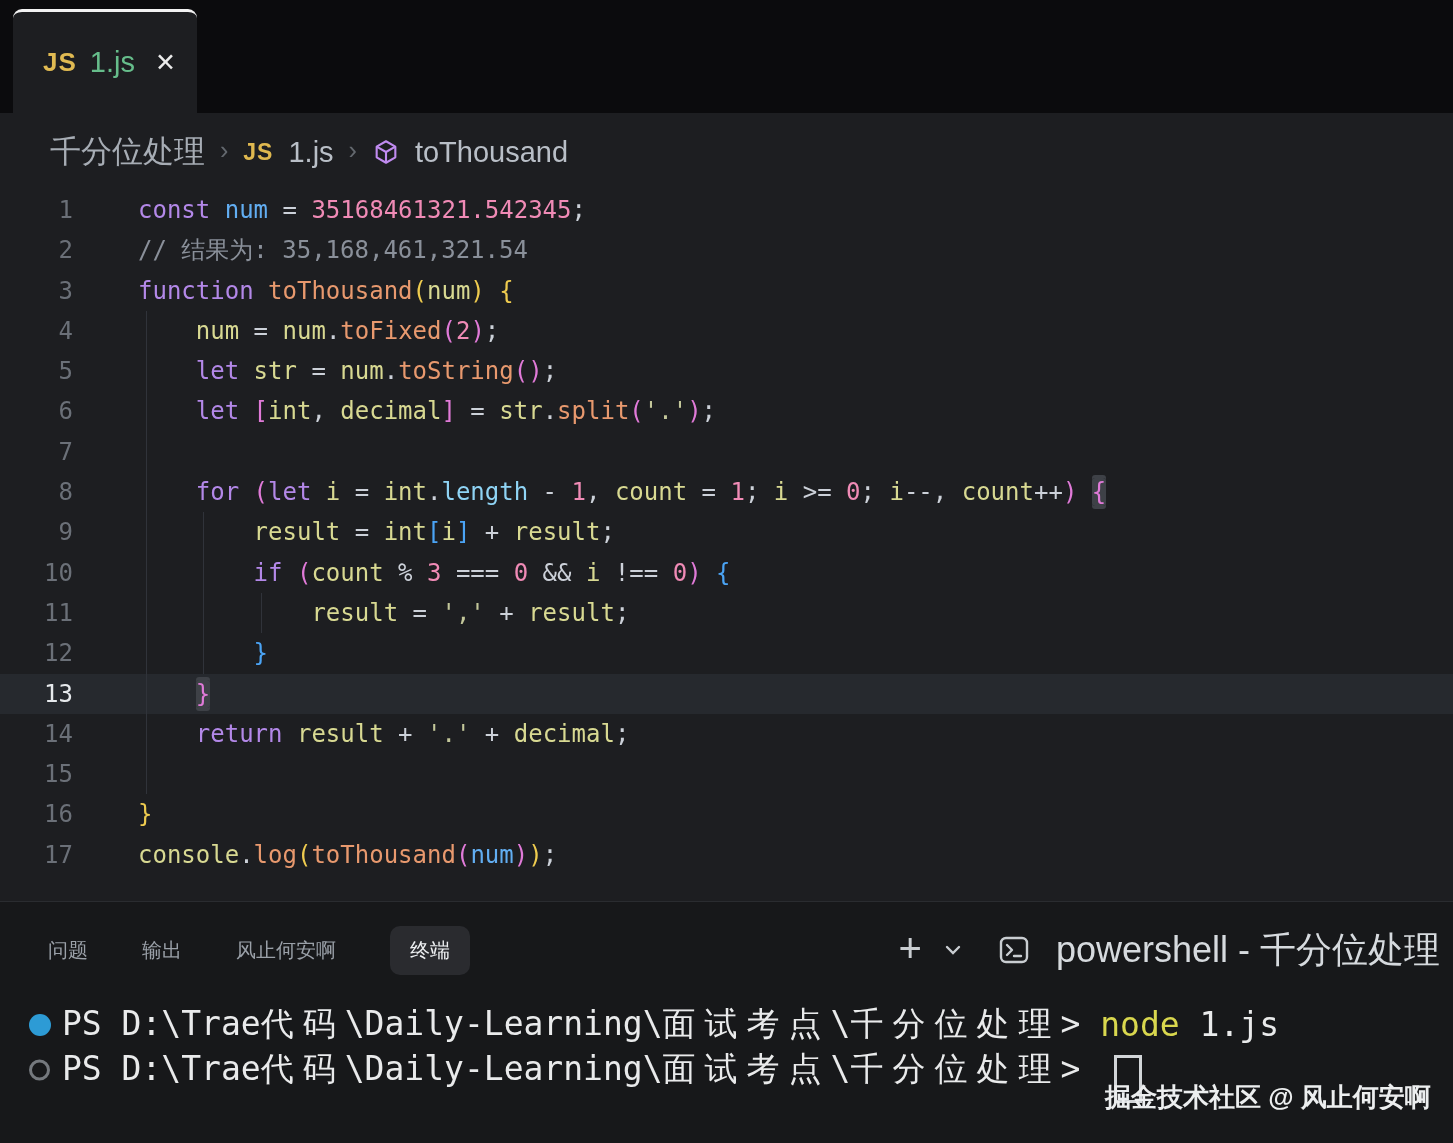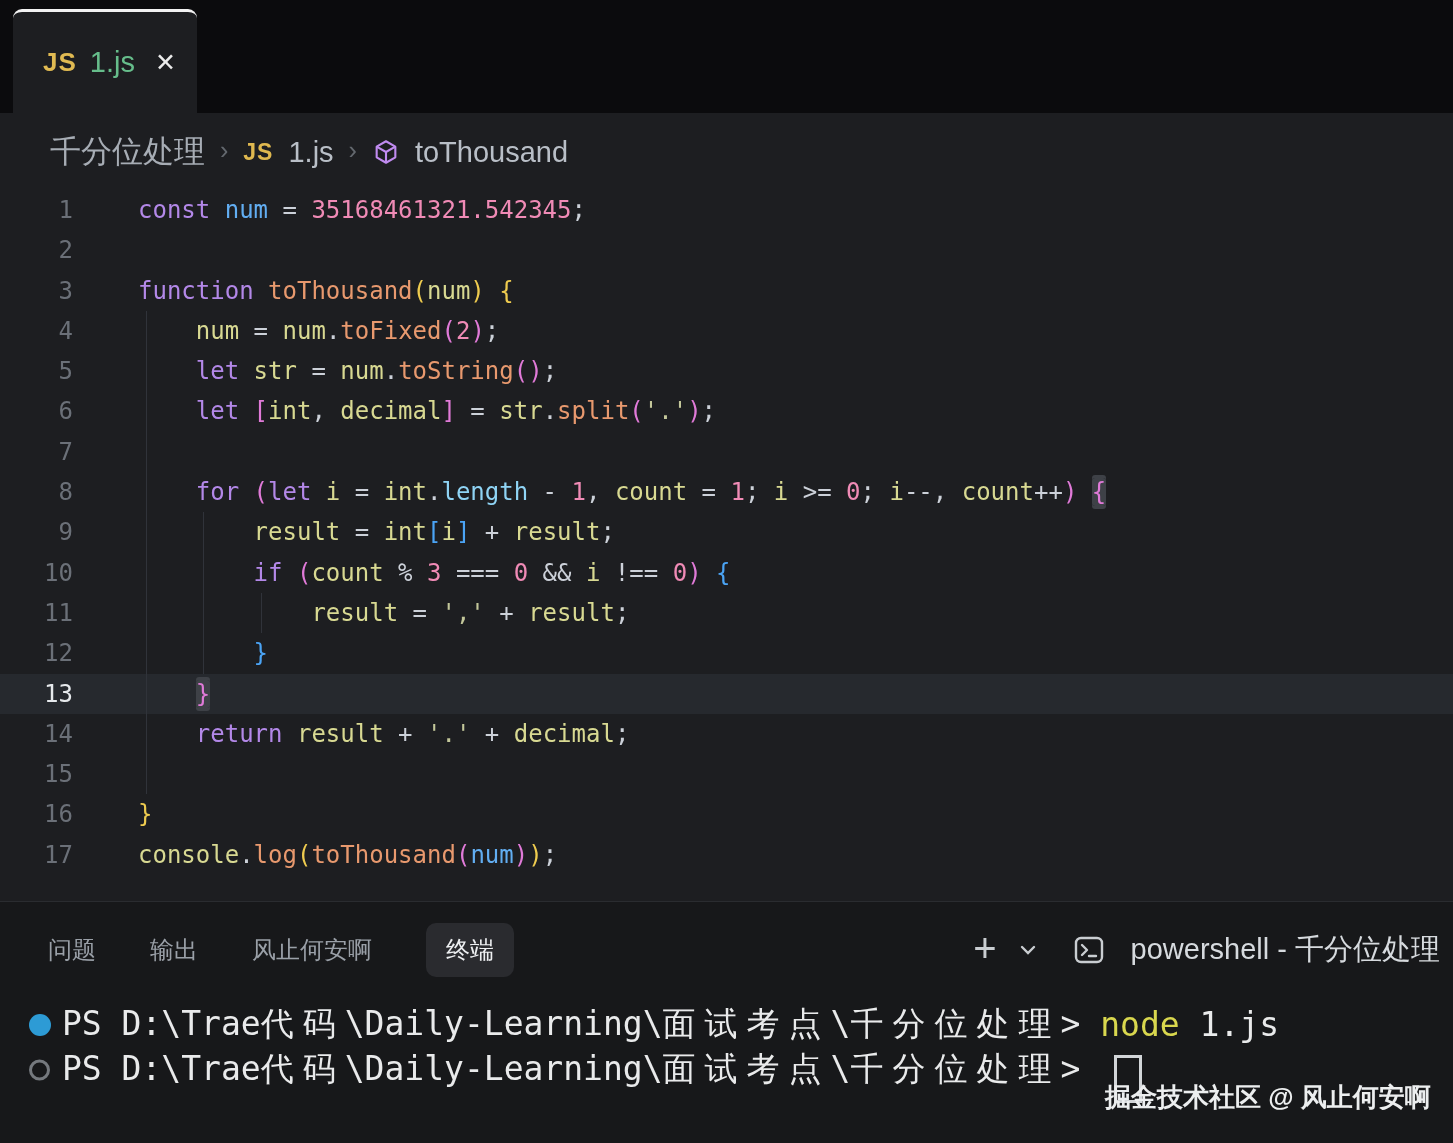--- a/index.html
+++ b/index.html
@@ -47,27 +47,27 @@
   .tk-b3{color:#4ba4f5;}
   .tk-prop{color:#8fd4f5;}
   .tk-match{background:#3e4147;border-radius:3px;box-shadow:0 -3px 0 #3e4147,0 3px 0 #3e4147;}
 
   
   .divider{position:absolute;left:0;top:901px;width:100%;height:1px;background:#2a2c30;}
   .panel{position:absolute;left:0;top:902px;width:100%;height:241px;background:#17181a;}
   .panelheader{position:absolute;left:0;top:6px;right:0;height:84px;display:flex;align-items:center;
                padding:0 13px 0 48px;box-sizing:border-box;}
   .ptabs{display:flex;align-items:center;gap:54px;}
-  .ptab{color:#9aa0a8;font-size:24px;cursor:pointer;}
+  .ptab{color:#9aa0a8;font-size:20px;cursor:pointer;}
   .ptab.active{color:#eef0f2;background:#2a2b2f;border-radius:10px;padding:11px 20px;}
   .pactions{margin-left:auto;display:flex;align-items:center;gap:22px;}
   .plus{color:#c9cdd1;font-size:40px;font-weight:300;line-height:1;padding-bottom:4px;cursor:pointer;}
   .chev{display:flex;align-items:center;cursor:pointer;}
   .termicon{display:flex;align-items:center;margin-left:14px;}
-  .session{color:#d6dade;font-size:29px;margin-left:4px;white-space:nowrap;text-align:right;}
+  .session{color:#d6dade;font-size:36px;margin-left:4px;white-space:nowrap;text-align:right;}
 
   
   .terminal{position:absolute;left:0;top:100px;right:0;
             font-family:"DejaVu Sans Mono","Liberation Mono",monospace;font-size:33px;}
   .trow{position:relative;height:45px;display:flex;align-items:center;padding-left:62px;white-space:pre;}
   .bullet{position:absolute;left:29px;top:50%;width:22px;height:22px;border-radius:50%;
           transform:translateY(-50%);}
   .bullet.solid{background:#2d9bd5;}
   .bullet.hollow{background:transparent;border:3px solid #75797e;box-sizing:border-box;width:21px;height:21px;}
   .tseg-white{color:#e9eaeb;}
@@ -100,21 +100,21 @@
     <span class="bc-cube">
       <svg width="28" height="28" viewBox="0 0 24 24" fill="none" stroke="#c08bf0" stroke-width="1.8" stroke-linejoin="round">
         <path d="M12 2.8 L20 7.4 L20 16.6 L12 21.2 L4 16.6 L4 7.4 Z"></path>
         <path d="M12 12 L12 21.2 M12 12 L20 7.4 M12 12 L4 7.4"></path>
       </svg>
     </span>
     <span class="bc-symbol">toThousand</span>
   </div>
   <div class="codelines">
       <div class="line"><span class="ln">1</span><span class="code"><span class="tk-kw">const </span><span class="tk-cvar">num</span><span class="tk-pun"> = </span><span class="tk-num">35168461321.542345</span><span class="tk-pun">;</span></span></div>
-      <div class="line"><span class="ln">2</span></div>
+      <div class="line"><span class="ln">2</span><span class="code"><span class="tk-cmt">// 结果为: 35,168,461,321.54</span></span></div>
       <div class="line"><span class="ln">3</span><span class="code"><span class="tk-kw">function </span><span class="tk-fn">toThousand</span><span class="tk-b1">(</span><span class="tk-var">num</span><span class="tk-b1">)</span><span class="tk-pun"> </span><span class="tk-b1">{</span></span></div>
       <div class="line"><i class="guide" style="left: 145.5px;"></i><span class="ln">4</span><span class="code"><span class="tk-pun">    </span><span class="tk-var">num</span><span class="tk-pun"> = </span><span class="tk-var">num</span><span class="tk-pun">.</span><span class="tk-fn">toFixed</span><span class="tk-b2">(</span><span class="tk-num">2</span><span class="tk-b2">)</span><span class="tk-pun">;</span></span></div>
       <div class="line"><i class="guide" style="left: 145.5px;"></i><span class="ln">5</span><span class="code"><span class="tk-pun">    </span><span class="tk-kw">let </span><span class="tk-var">str</span><span class="tk-pun"> = </span><span class="tk-var">num</span><span class="tk-pun">.</span><span class="tk-fn">toString</span><span class="tk-b2">()</span><span class="tk-pun">;</span></span></div>
       <div class="line"><i class="guide" style="left: 145.5px;"></i><span class="ln">6</span><span class="code"><span class="tk-pun">    </span><span class="tk-kw">let </span><span class="tk-b2">[</span><span class="tk-var">int</span><span class="tk-pun">, </span><span class="tk-var">decimal</span><span class="tk-b2">]</span><span class="tk-pun"> = </span><span class="tk-var">str</span><span class="tk-pun">.</span><span class="tk-fn">split</span><span class="tk-b2">(</span><span class="tk-str">'.'</span><span class="tk-b2">)</span><span class="tk-pun">;</span></span></div>
       <div class="line"><i class="guide" style="left: 145.5px;"></i><span class="ln">7</span></div>
       <div class="line"><i class="guide" style="left: 145.5px;"></i><span class="ln">8</span><span class="code"><span class="tk-pun">    </span><span class="tk-kw">for </span><span class="tk-b2">(</span><span class="tk-kw">let </span><span class="tk-var">i</span><span class="tk-pun"> = </span><span class="tk-var">int</span><span class="tk-pun">.</span><span class="tk-prop">length</span><span class="tk-pun"> - </span><span class="tk-num">1</span><span class="tk-pun">, </span><span class="tk-var">count</span><span class="tk-pun"> = </span><span class="tk-num">1</span><span class="tk-pun">; </span><span class="tk-var">i</span><span class="tk-pun"> &gt;= </span><span class="tk-num">0</span><span class="tk-pun">; </span><span class="tk-var">i</span><span class="tk-pun">--, </span><span class="tk-var">count</span><span class="tk-pun">++</span><span class="tk-b2">)</span><span class="tk-pun"> </span><span class="tk-b2 tk-match">{</span></span></div>
       <div class="line"><i class="guide" style="left: 145.5px;"></i><i class="guide" style="left: 203.3px;"></i><span class="ln">9</span><span class="code"><span class="tk-pun">        </span><span class="tk-var">result</span><span class="tk-pun"> = </span><span class="tk-var">int</span><span class="tk-b3">[</span><span class="tk-var">i</span><span class="tk-b3">]</span><span class="tk-pun"> + </span><span class="tk-var">result</span><span class="tk-pun">;</span></span></div>
       <div class="line"><i class="guide" style="left: 145.5px;"></i><i class="guide" style="left: 203.3px;"></i><span class="ln">10</span><span class="code"><span class="tk-pun">        </span><span class="tk-kw">if </span><span class="tk-b2">(</span><span class="tk-var">count</span><span class="tk-pun"> % </span><span class="tk-num">3</span><span class="tk-pun"> === </span><span class="tk-num">0</span><span class="tk-pun"> &amp;&amp; </span><span class="tk-var">i</span><span class="tk-pun"> !== </span><span class="tk-num">0</span><span class="tk-b2">)</span><span class="tk-pun"> </span><span class="tk-b3">{</span></span></div>
       <div class="line"><i class="guide" style="left: 145.5px;"></i><i class="guide" style="left: 203.3px;"></i><i class="guide" style="left: 261.1px;"></i><span class="ln">11</span><span class="code"><span class="tk-pun">            </span><span class="tk-var">result</span><span class="tk-pun"> = </span><span class="tk-str">','</span><span class="tk-pun"> + </span><span class="tk-var">result</span><span class="tk-pun">;</span></span></div>
       <div class="line"><i class="guide" style="left: 145.5px;"></i><i class="guide" style="left: 203.3px;"></i><span class="ln">12</span><span class="code"><span class="tk-pun">        </span><span class="tk-b3">}</span></span></div>

